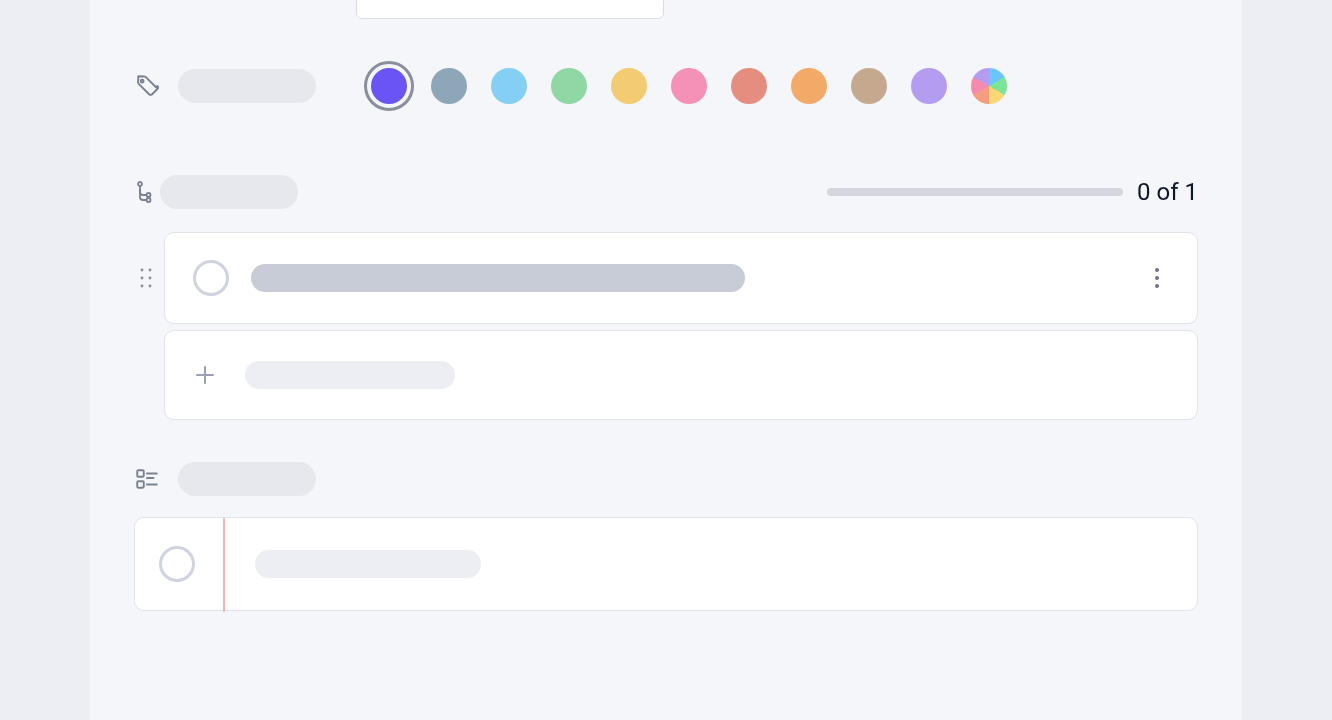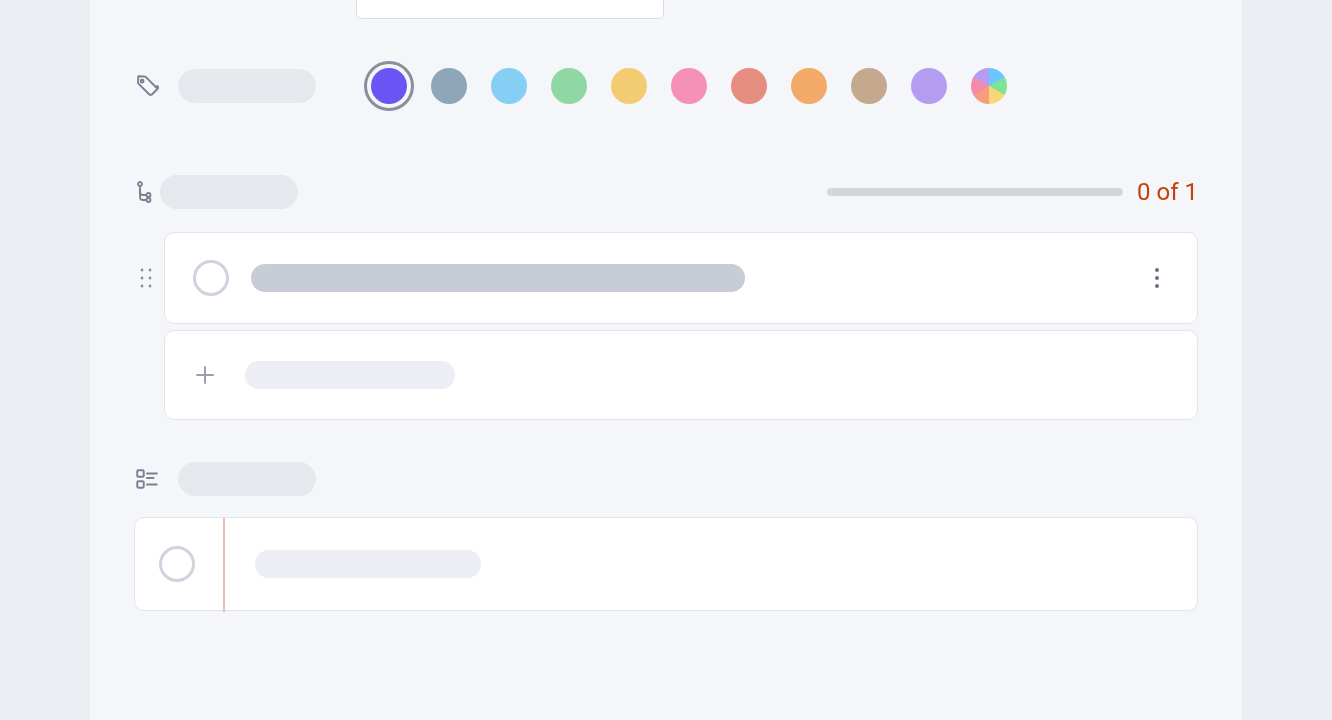--- a/index.html
+++ b/index.html
@@ -114,21 +114,21 @@
   .subtasks-header .pill-lg { width: 138px; }
   .spacer { flex: 1; }
   .progress-track {
     width: 296px;
     height: 8px;
     border-radius: 4px;
     background: #d3d6df;
     margin-right: 14px;
   }
   .progress-text {
-    color: #c2410c;
+    color: #0f172a;
     font-size: 24px;
     white-space: nowrap;
   }
 
   
   .card {
     position: absolute;
     background: #ffffff;
     border: 1px solid #e2e4eb;
     border-radius: 10px;

